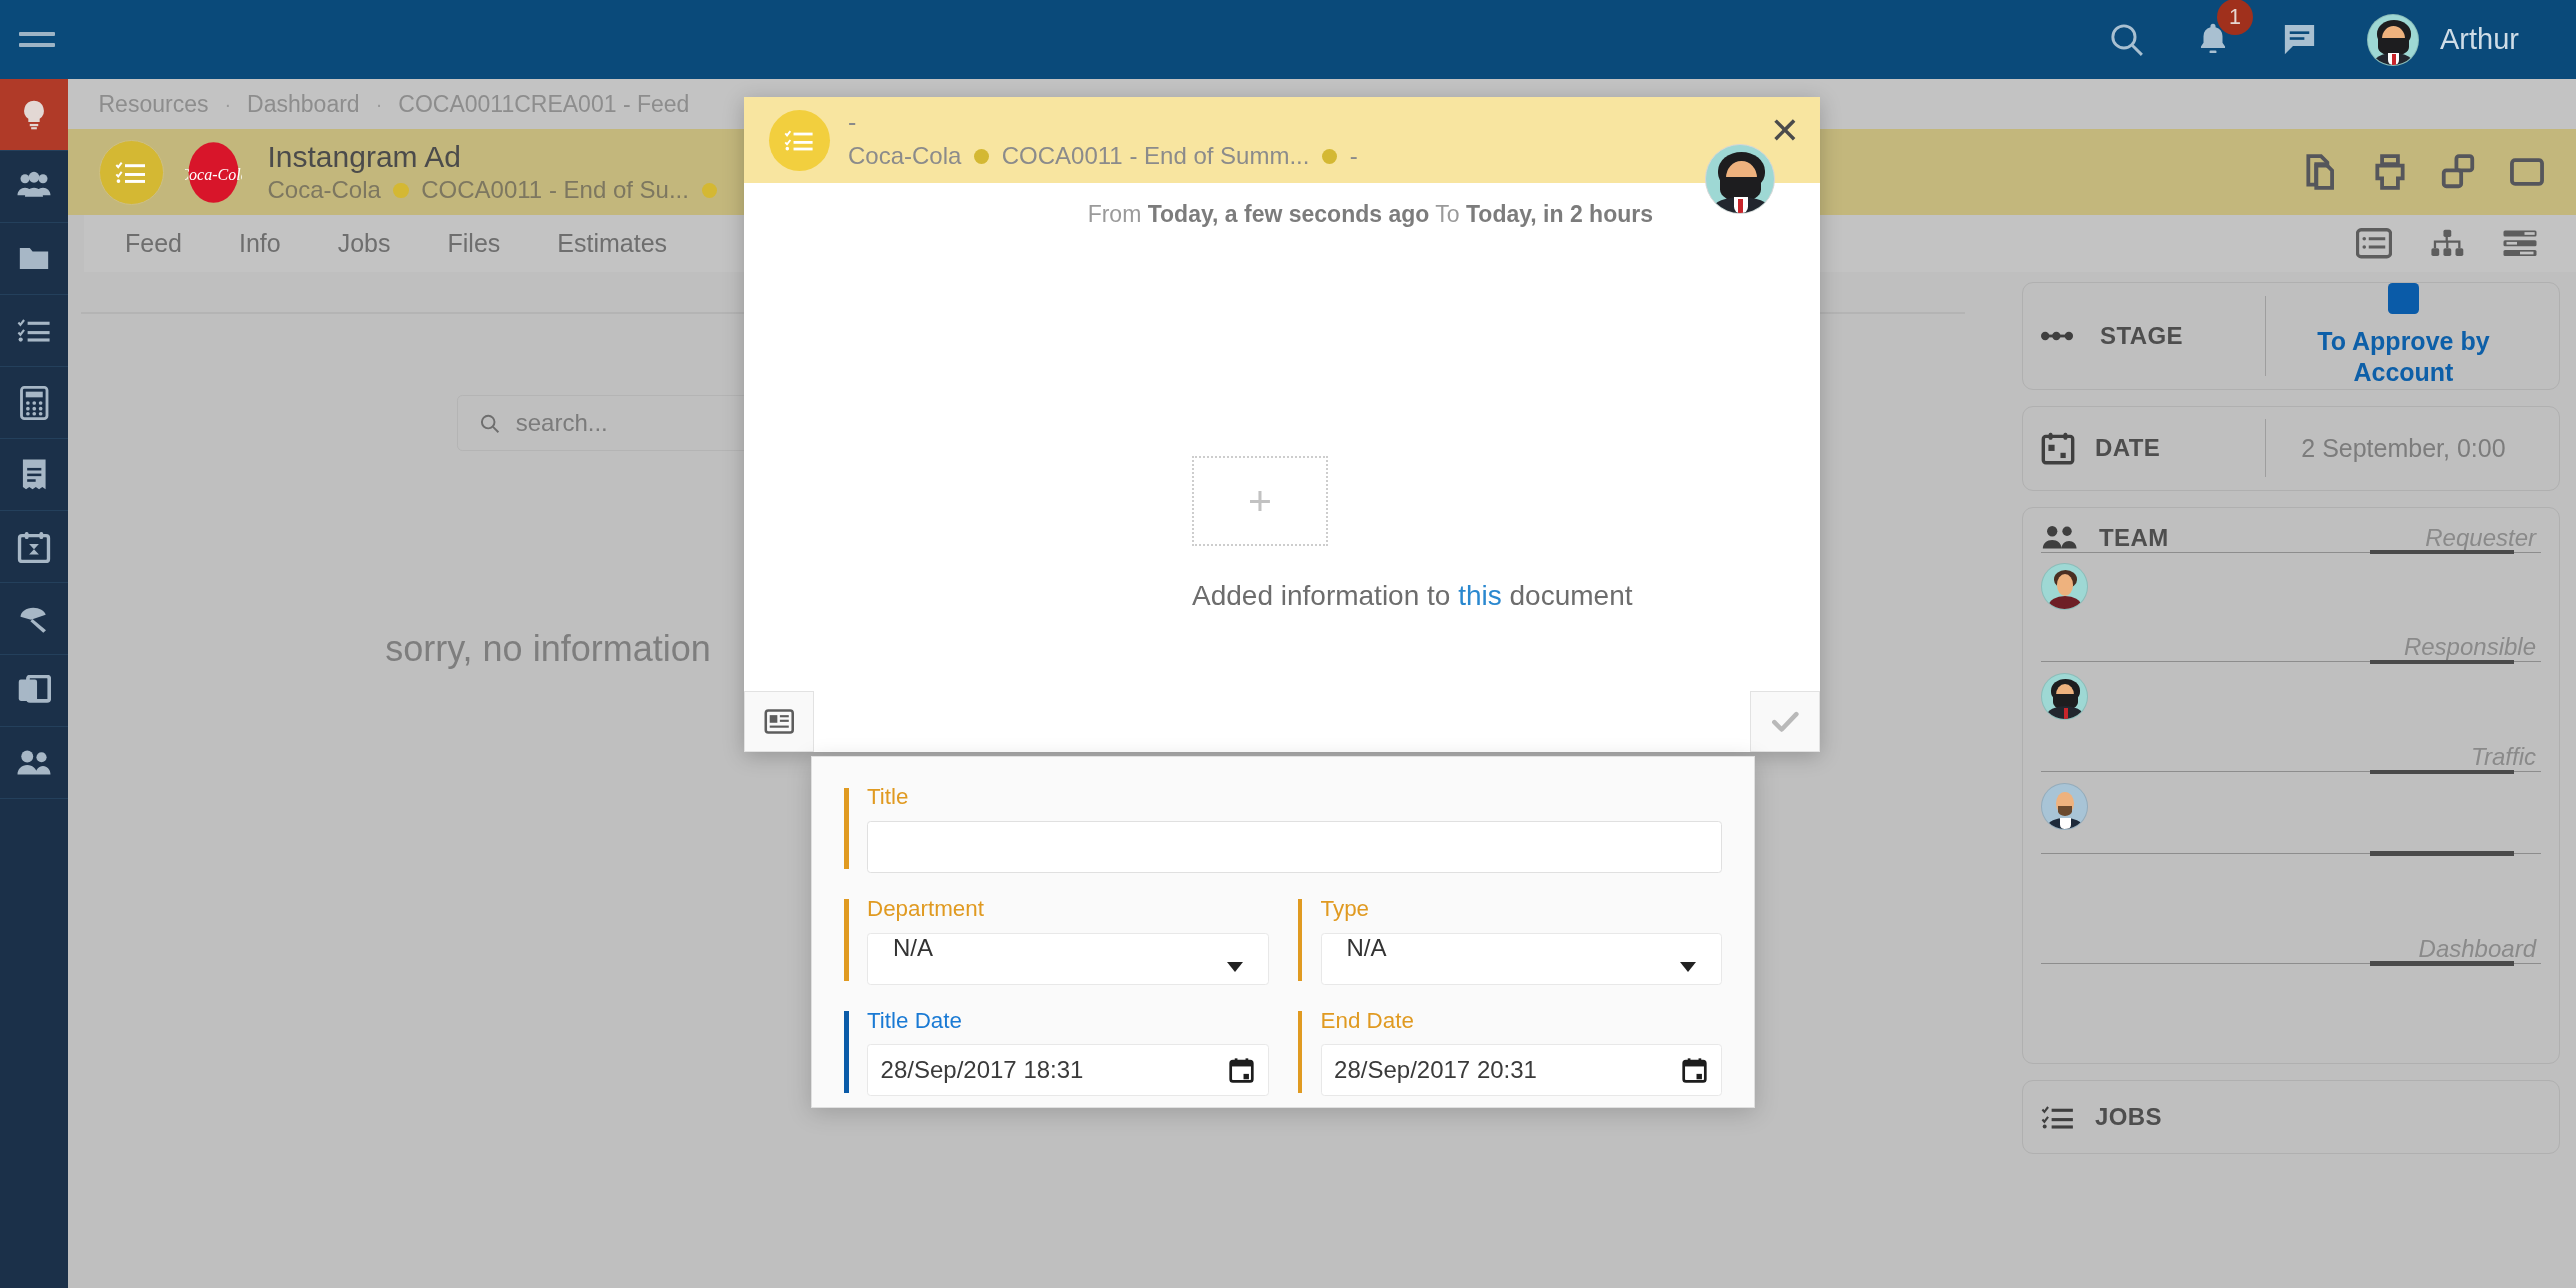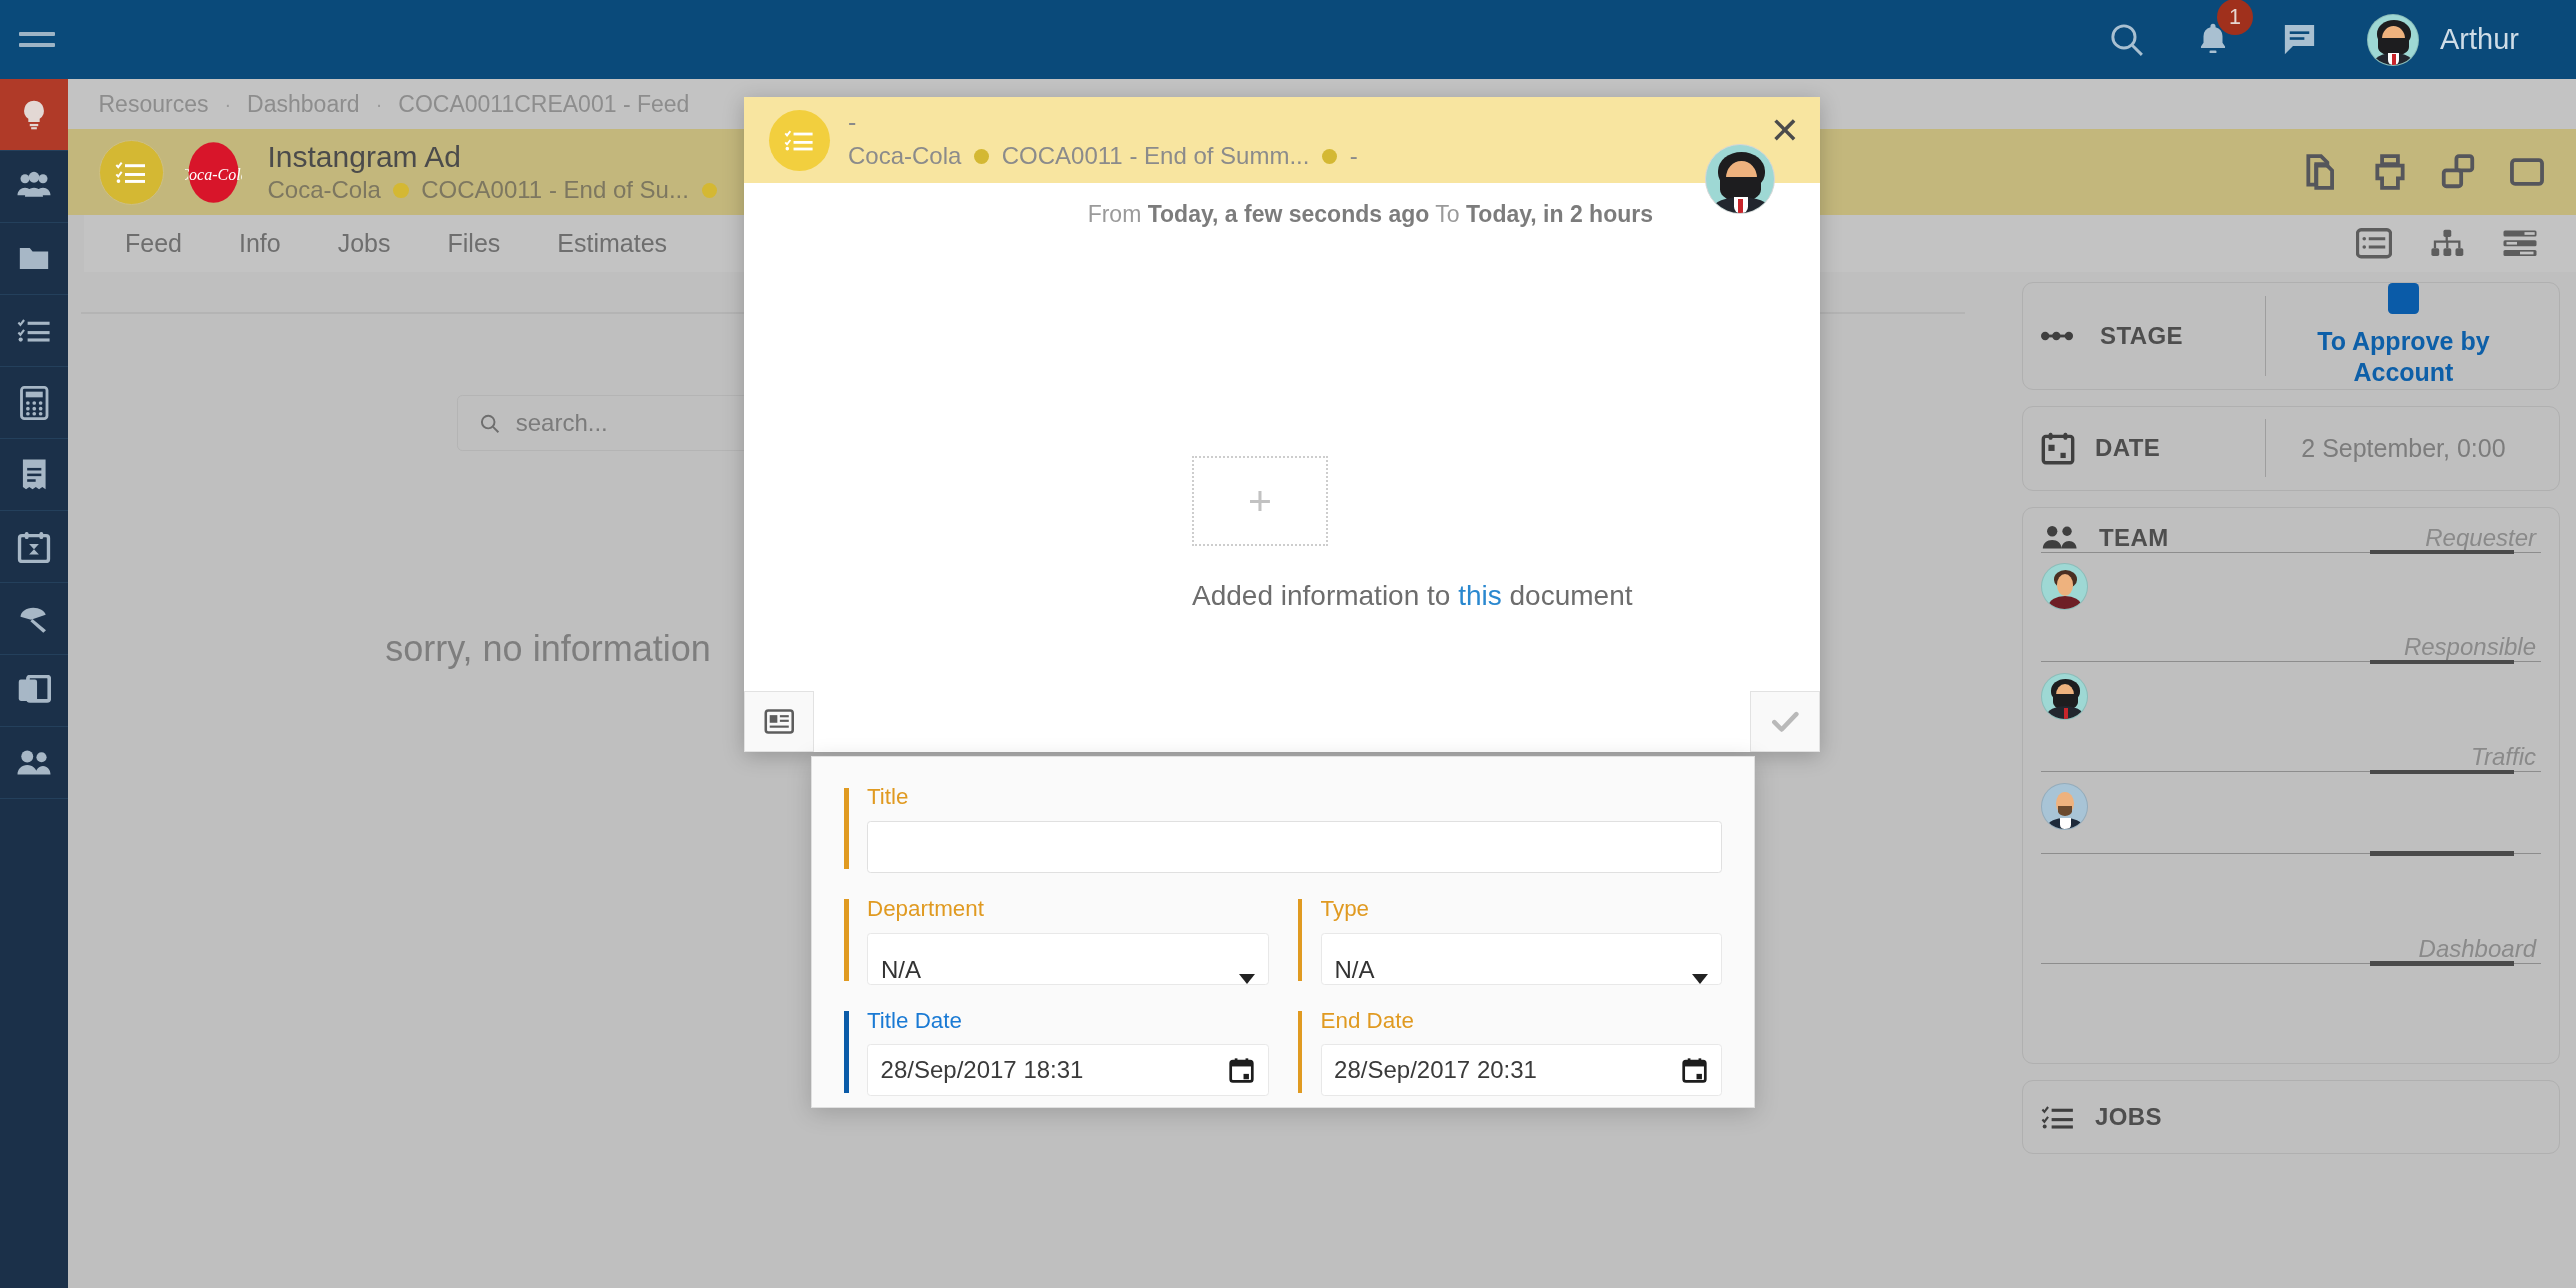--- a/index.html
+++ b/index.html
@@ -214,22 +214,22 @@
   .field.focused::before { background: #0a5ba8; }
   .flabel { font-size: 22.4px; color: #e09a21; margin-bottom: 10.8px; display: block; }
   .field.focused .flabel { color: #1a7ad4; }
   .finput {
     width: 100%; height: 52px; border: 0.9px solid #e0e0e0; border-radius: 3.6px;
     background: #fff; font-size: 24px; color: #3a3a3a; padding: 0 14.4px;
     font-family: inherit; outline: none;
   }
   .fselect {
     width: 100%; height: 52px; border: 0.9px solid #e8e8e8; border-radius: 3.6px;
-    background: #fff; font-size: 24px; color: #333; padding: 0 13px;
-    display: flex; align-items: flex-end; cursor: pointer;
+    background: #fff; font-size: 24px; color: #333; padding: 0 25px;
+    display: flex; align-items: flex-start; cursor: pointer; flex-direction: column;
   }
   .fselect .caret {
     margin-left: auto; width: 0; height: 0;
     border-left: 8px solid transparent; border-right: 8px solid transparent;
     border-top: 10px solid #222;
   }
   .fdate {
     width: 100%; height: 52px; border: 0.9px solid #e8e8e8; border-radius: 3.6px;
     background: #fff; font-size: 24px; color: #3a3a3a; padding: 0 12.6px;
     display: flex; align-items: center; cursor: text;

